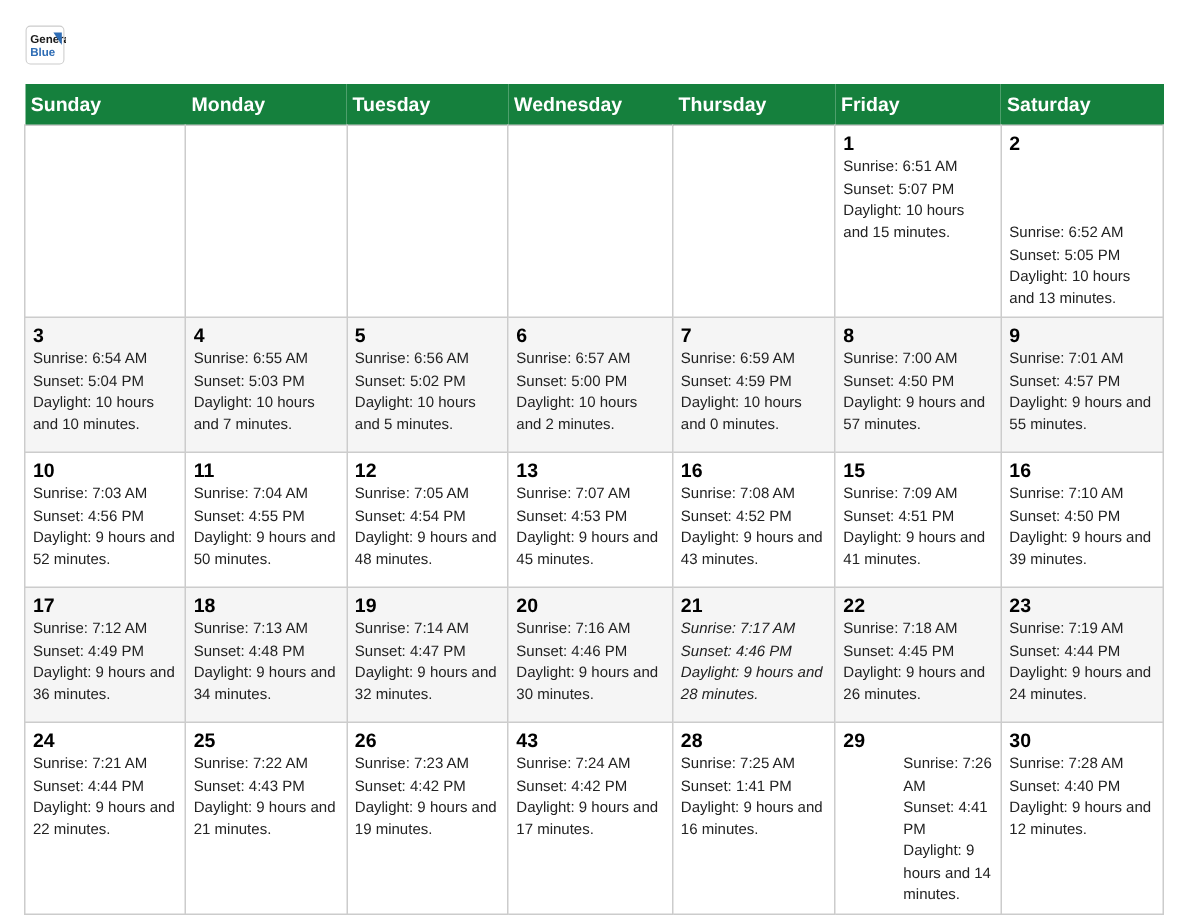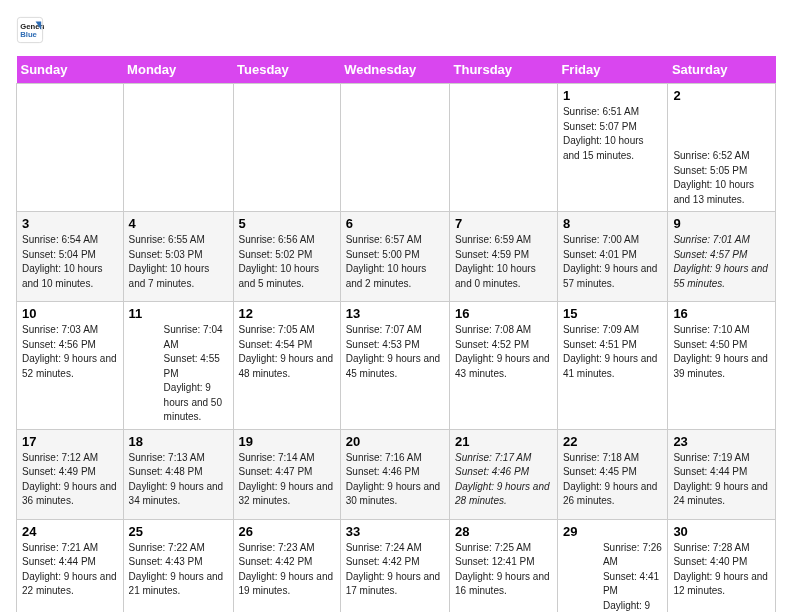--- a/index.html
+++ b/index.html
@@ -36,21 +36,21 @@
     .location {
       font-size: 15px;
       color: #444;
     }
     table {
       width: 100%;
       border-collapse: collapse;
       font-size: 11px;
     }
     thead tr th {
-      background-color: #d946ef;
+      background-color: #15803d;
       color: #fff;
       padding: 6px 4px;
       text-align: left;
       font-size: 13px;
       font-weight: bold;
     }
     tbody tr td {
       border: 1px solid #ccc;
       vertical-align: top;
       padding: 4px 5px;
@@ -156,40 +156,40 @@
         </td>
         <td>
           <div class="day-number">7</div>
           <div class="day-info" style="white-space: pre-line;">Sunrise: 6:59 AM
 Sunset: 4:59 PM
 Daylight: 10 hours and 0 minutes.</div>
         </td>
         <td>
           <div class="day-number">8</div>
           <div class="day-info" style="white-space: pre-line;">Sunrise: 7:00 AM
-Sunset: 4:01 PM
+Sunset: 4:50 PM
 Daylight: 9 hours and 57 minutes.</div>
         </td>
         <td>
           <div class="day-number">9</div>
-          <div class="day-info" style="white-space: pre-line; font-style: italic;">Sunrise: 7:01 AM
+          <div class="day-info" style="white-space: pre-line;">Sunrise: 7:01 AM
 Sunset: 4:57 PM
 Daylight: 9 hours and 55 minutes.</div>
         </td>
       </tr>
       <tr>
         <td>
           <div class="day-number">10</div>
           <div class="day-info" style="white-space: pre-line;">Sunrise: 7:03 AM
 Sunset: 4:56 PM
 Daylight: 9 hours and 52 minutes.</div>
         </td>
         <td>
           <div class="day-number">11</div>
-          <div class="day-info" style="white-space: pre-line; margin-left: 35px;">Sunrise: 7:04 AM
+          <div class="day-info" style="white-space: pre-line;">Sunrise: 7:04 AM
 Sunset: 4:55 PM
 Daylight: 9 hours and 50 minutes.</div>
         </td>
         <td>
           <div class="day-number">12</div>
           <div class="day-info" style="white-space: pre-line;">Sunrise: 7:05 AM
 Sunset: 4:54 PM
 Daylight: 9 hours and 48 minutes.</div>
         </td>
         <td>
@@ -274,29 +274,29 @@
 Sunset: 4:43 PM
 Daylight: 9 hours and 21 minutes.</div>
         </td>
         <td>
           <div class="day-number">26</div>
           <div class="day-info" style="white-space: pre-line;">Sunrise: 7:23 AM
 Sunset: 4:42 PM
 Daylight: 9 hours and 19 minutes.</div>
         </td>
         <td>
-          <div class="day-number">33</div>
+          <div class="day-number">43</div>
           <div class="day-info" style="white-space: pre-line;">Sunrise: 7:24 AM
 Sunset: 4:42 PM
 Daylight: 9 hours and 17 minutes.</div>
         </td>
         <td>
           <div class="day-number">28</div>
           <div class="day-info" style="white-space: pre-line;">Sunrise: 7:25 AM
-Sunset: 12:41 PM
+Sunset: 1:41 PM
 Daylight: 9 hours and 16 minutes.</div>
         </td>
         <td>
           <div class="day-number">29</div>
           <div class="day-info" style="white-space: pre-line; margin-left: 40px;">Sunrise: 7:26 AM
 Sunset: 4:41 PM
 Daylight: 9 hours and 14 minutes.</div>
         </td>
         <td>
           <div class="day-number">30</div>

